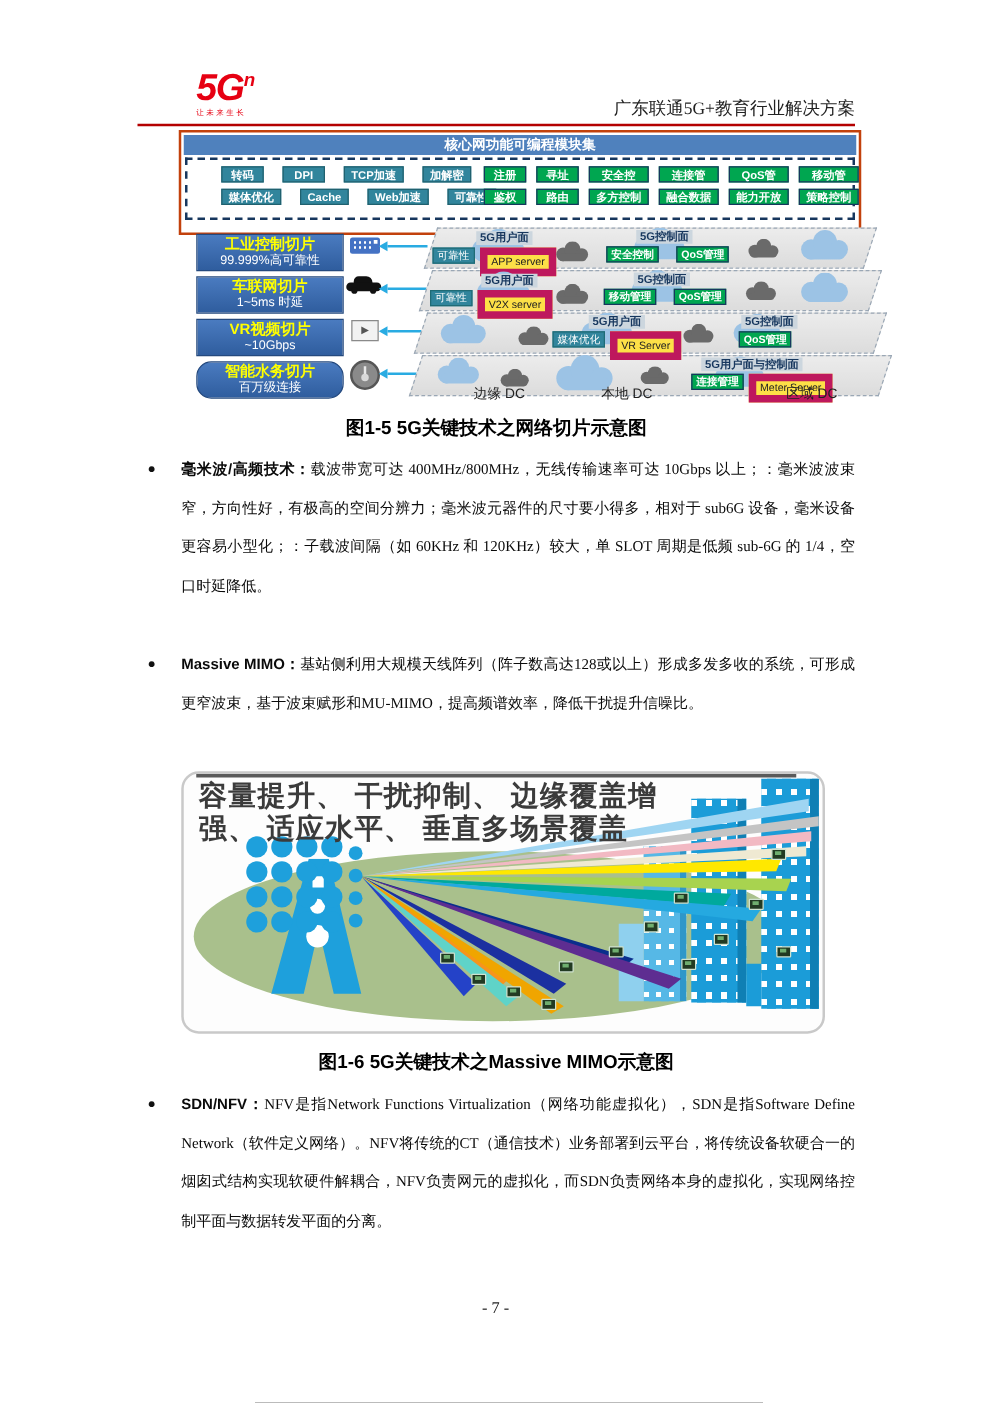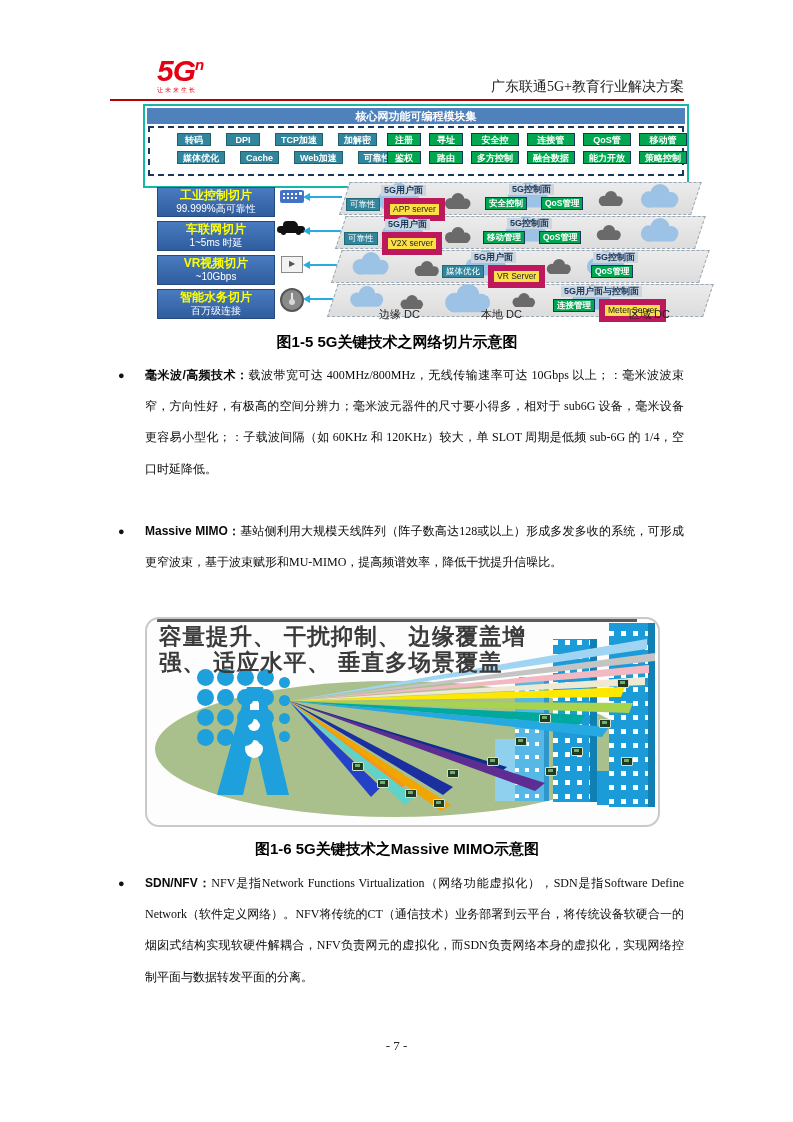--- a/index.html
+++ b/index.html
@@ -10,21 +10,21 @@
   
   .logo-main{font-family:"Liberation Sans",sans-serif;font-weight:bold;font-style:italic;
              font-size:30px;color:#e60012;line-height:30px;letter-spacing:-1px;}
   .logo-sup{font-size:15px;vertical-align:super;font-style:italic;}
   .logo-tag{font-family:"Liberation Sans",sans-serif;font-size:6px;color:#e60012;letter-spacing:2px;}
   .doc-title{font-size:14px;color:#222;}
   .hr-red{background:#b40000;height:2px;}
 
   
   .fig1{left:143px;top:104px;width:548px;height:221px;}
-  .mod-wrap{left:0;top:0;width:546px;height:84px;border:2px solid #14b8a6;box-sizing:border-box;}
+  .mod-wrap{left:0;top:0;width:546px;height:84px;border:2px solid #c2410c;box-sizing:border-box;}
   .mod-title{left:2px;top:2px;width:538px;height:16px;background:#4f81bd;color:#ffffff;
              font-family:"Liberation Sans",sans-serif;font-weight:bold;font-size:11px;
              text-align:center;line-height:16px;}
   .mod-dash{left:3px;top:20px;width:532px;height:46px;border:2px dashed #17375e;}
   .btn-rows{display:flex;flex-direction:column;gap:5px;}
   .btn-row{display:flex;gap:15px;}
   .btn-row2{display:flex;gap:8px;}
   .mbtn{font-family:"Liberation Sans",sans-serif;font-size:9px;font-weight:bold;color:#fff;
         height:13px;line-height:13px;text-align:center;padding:0 5px;min-width:34px;box-sizing:border-box;}
   .mbtn.teal{background:#31859c;border:1px solid #20616f;}
@@ -167,21 +167,21 @@
       <div class="sp">99.999%高可靠性</div>
     </div>
     <div class="abs slice-box" style="top:117px;">
       <div class="nm">车联网切片</div>
       <div class="sp">1~5ms 时延</div>
     </div>
     <div class="abs slice-box" style="top:151px;">
       <div class="nm">VR视频切片</div>
       <div class="sp">~10Gbps</div>
     </div>
-    <div class="abs slice-box" style="top:185px;">
+    <div class="abs slice-box" style="top:185px;border-radius:12px;">
       <div class="nm">智能水务切片</div>
       <div class="sp">百万级连接</div>
     </div>
 
     <div class="abs icon-plc" style="left:137px;top:86px;">
         <i></i>
         <i></i>
         <b></b>
       </div>
     <div class="abs icon-car" style="left:134px;top:117px;">

